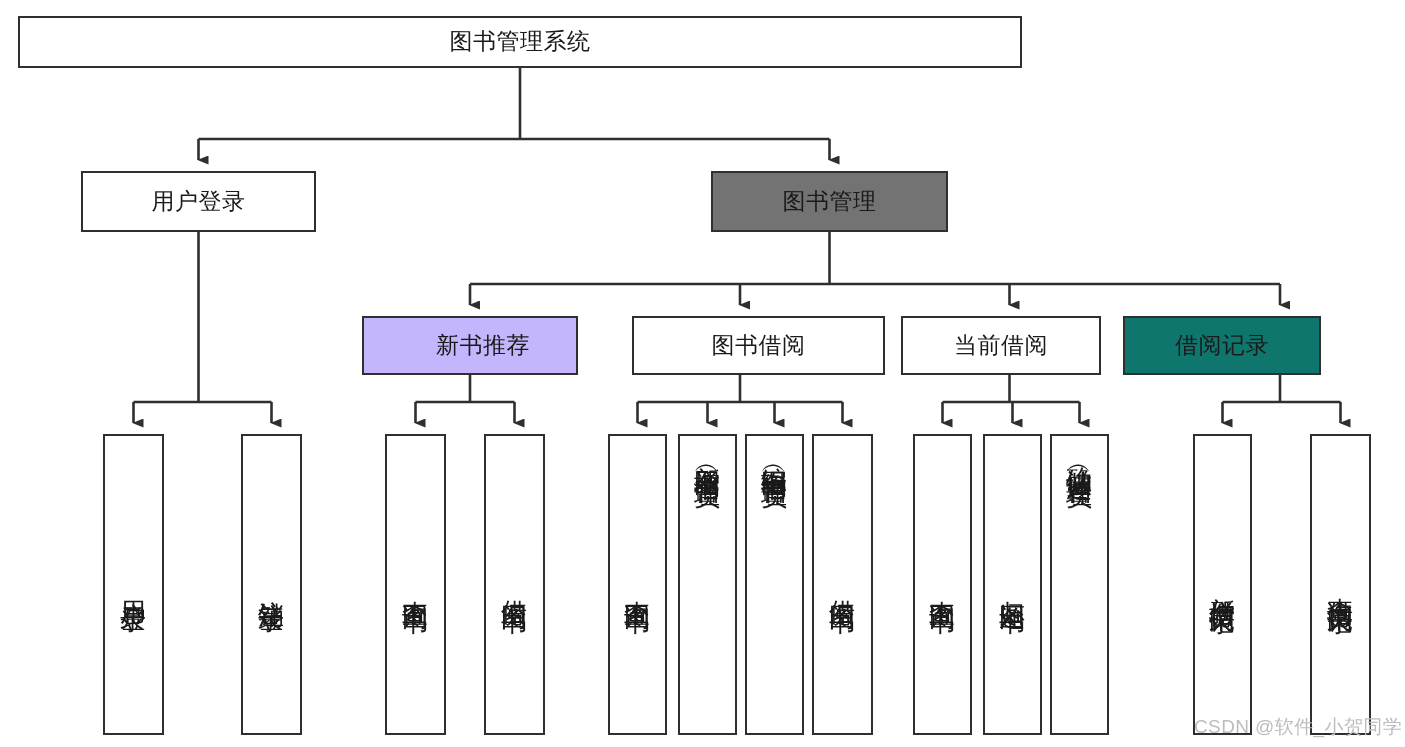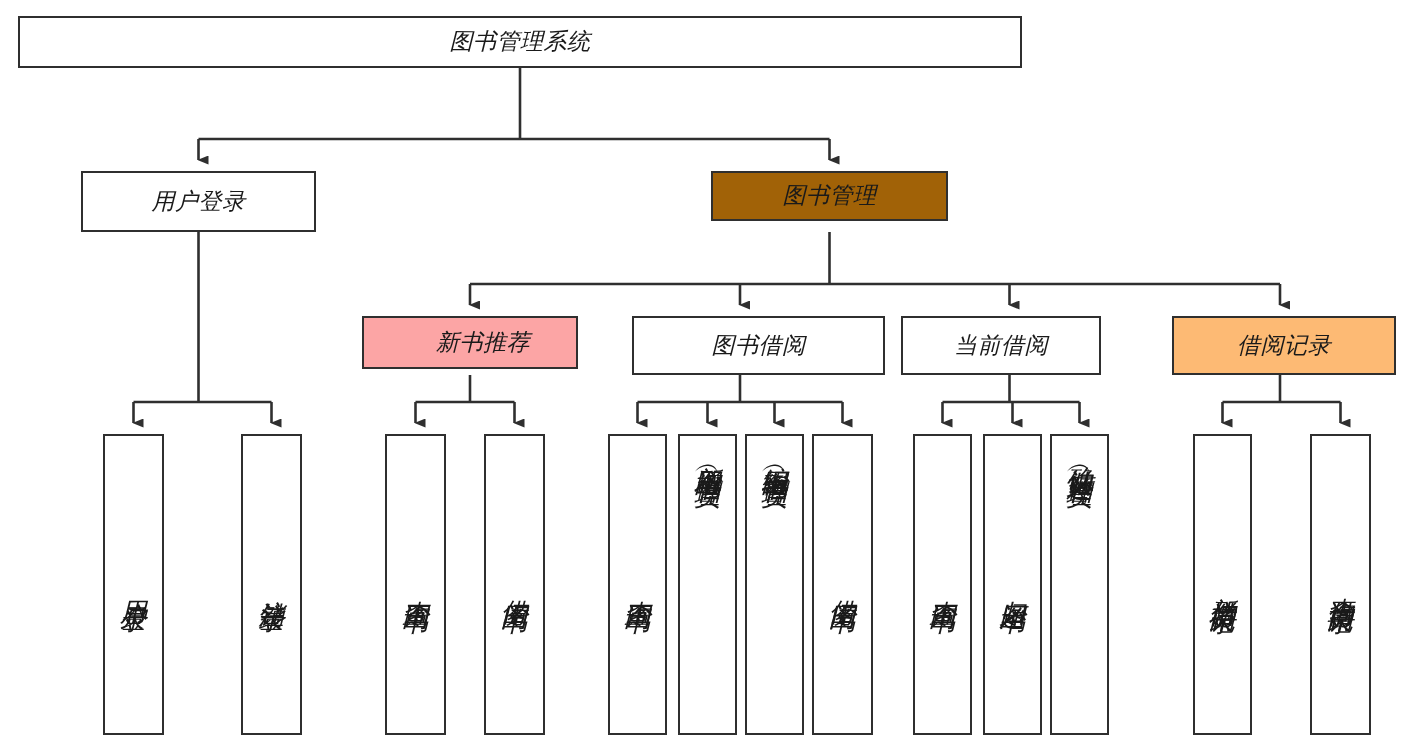--- a/index.html
+++ b/index.html
@@ -34,21 +34,20 @@
     align-items: center;
     justify-content: center;
     color: #1a1a1a;
     z-index: 3;
   }
   .node .label {
     display: block;
     text-align: right;
     line-height: 1.18;
     letter-spacing: 0.5px;
-    font-style: italic;
   }
   .node.horizontal .label {
     font-size: 23px;
   }
   .node.vertical {
     align-items: flex-start;
     justify-content: center;
     padding-top: 10px;
   }
   .node.vertical .label {
@@ -120,33 +119,33 @@
       </g>
   </svg>
 
   <div id="nodes">
       <div class="node horizontal" style="left: 18px; top: 16px; width: 1004px; height: 52px; border-color: rgb(47, 47, 47); background: rgb(255, 255, 255);">
         <span class="label">图书管理系统</span>
       </div>
       <div class="node horizontal" style="left: 81px; top: 171px; width: 235px; height: 61px; border-color: rgb(47, 47, 47); background: rgb(255, 255, 255);">
         <span class="label">用户登录</span>
       </div>
-      <div class="node horizontal" style="left: 711px; top: 171px; width: 237px; height: 50px; border-color: rgb(47, 47, 47); background: #a16207;">
+      <div class="node horizontal" style="left: 711px; top: 171px; width: 237px; height: 61px; border-color: rgb(47, 47, 47); background: #737373;">
         <span class="label">图书管理</span>
       </div>
-      <div class="node horizontal" style="left: 362px; top: 316px; width: 216px; height: 53px; border-color: rgb(47, 47, 47); background: #fca5a5; padding-left: 26px;">
+      <div class="node horizontal" style="left: 362px; top: 316px; width: 216px; height: 59px; border-color: rgb(47, 47, 47); background: #c4b5fd; padding-left: 26px;">
         <span class="label">新书推荐</span>
       </div>
       <div class="node horizontal" style="left: 632px; top: 316px; width: 253px; height: 59px; border-color: rgb(47, 47, 47); background: rgb(255, 255, 255);">
         <span class="label">图书借阅</span>
       </div>
       <div class="node horizontal" style="left: 901px; top: 316px; width: 200px; height: 59px; border-color: rgb(47, 47, 47); background: rgb(255, 255, 255);">
         <span class="label">当前借阅</span>
       </div>
-      <div class="node horizontal" style="left: 1172px; top: 316px; width: 224px; height: 59px; border-color: rgb(47, 47, 47); background: #fdba74;">
+      <div class="node horizontal" style="left: 1123px; top: 316px; width: 198px; height: 59px; border-color: rgb(47, 47, 47); background: #0f766e;">
         <span class="label">借阅记录</span>
       </div>
       <div class="node vertical centered" style="left: 103px; top: 434px; width: 61px; height: 301px; border-color: rgb(47, 47, 47); background: rgb(255, 255, 255);">
         <span class="label">用户登录</span>
       </div>
       <div class="node vertical centered" style="left: 241px; top: 434px; width: 61px; height: 301px; border-color: rgb(47, 47, 47); background: rgb(255, 255, 255);">
         <span class="label">注销登录</span>
       </div>
       <div class="node vertical centered" style="left: 385px; top: 434px; width: 61px; height: 301px; border-color: rgb(47, 47, 47); background: rgb(255, 255, 255);">
         <span class="label">查询图书</span>
@@ -176,14 +175,15 @@
         <span class="label">确认归还（管理员）</span>
       </div>
       <div class="node vertical centered" style="left: 1193px; top: 434px; width: 59px; height: 301px; border-color: rgb(47, 47, 47); background: rgb(255, 255, 255);">
         <span class="label">新增借阅记录</span>
       </div>
       <div class="node vertical centered" style="left: 1310px; top: 434px; width: 61px; height: 301px; border-color: rgb(47, 47, 47); background: rgb(255, 255, 255);">
         <span class="label">查询借阅记录</span>
       </div>
     </div>
 
+  <div class="watermark" style="left: 1194px; top: 714px; color: rgb(188, 188, 188);">CSDN @软件_小贺同学</div>
 
 </div>
 
 </body></html>

